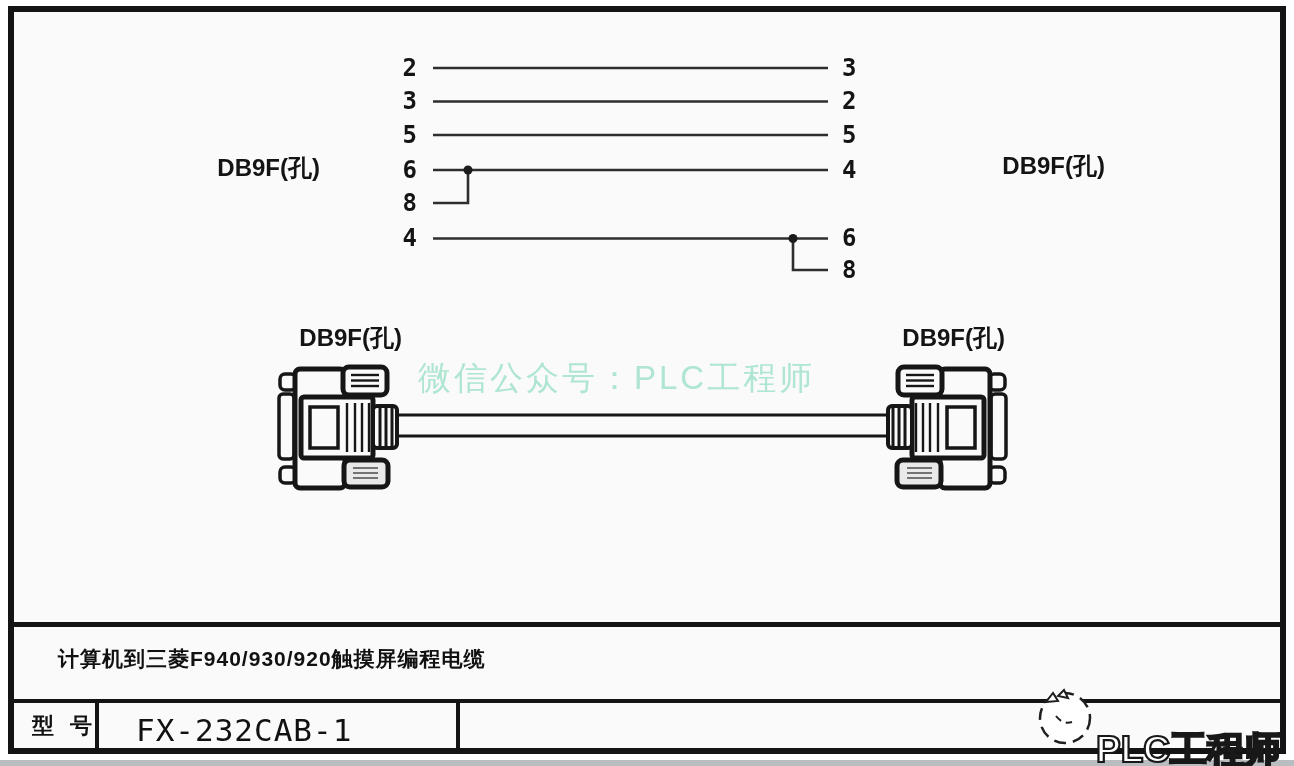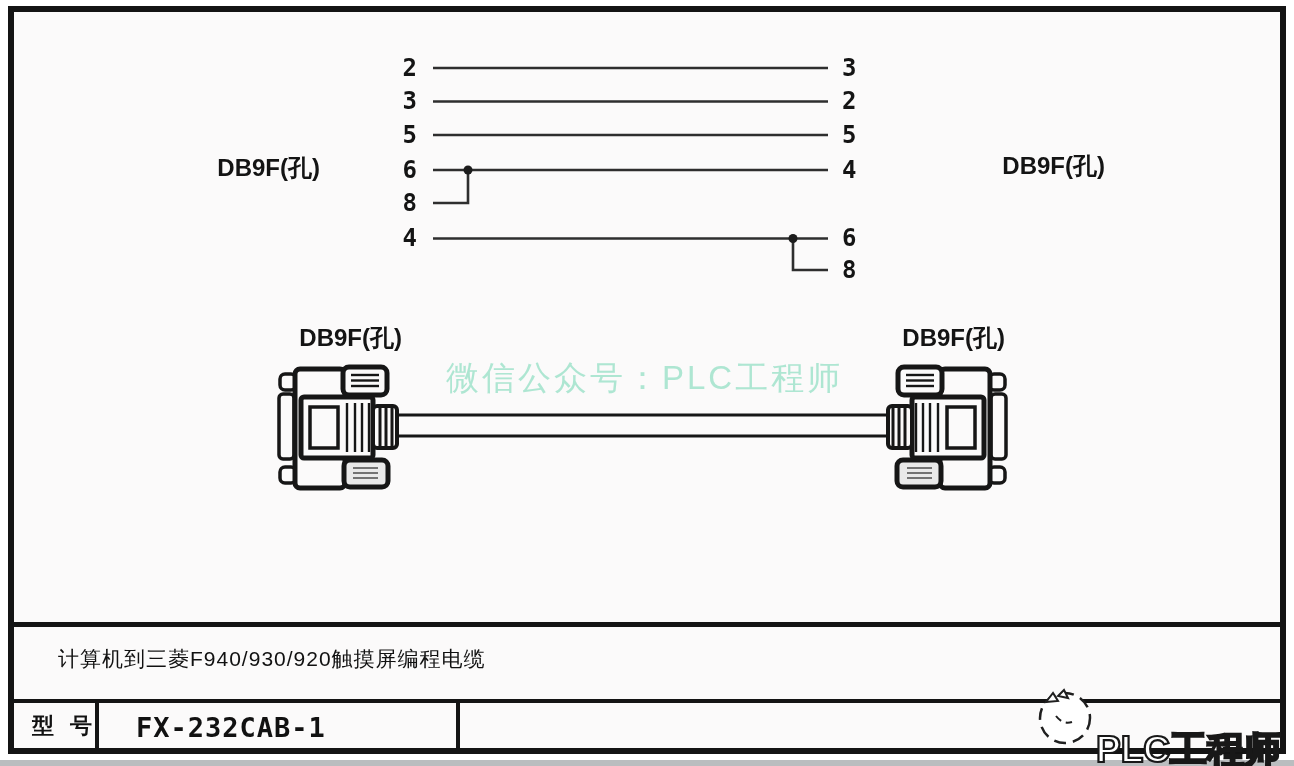--- a/index.html
+++ b/index.html
@@ -32,37 +32,36 @@
   .db9label{
     position:absolute;width:132px;text-align:right;
     font-weight:700;font-size:24px;line-height:28px;color:#141414;
     letter-spacing:0px;white-space:nowrap;
   }
   .wm-center{
     position:absolute;left:418px;top:358px;
     font-size:33px;line-height:40px;font-weight:400;
     color:#aee6d2;letter-spacing:3px;white-space:nowrap;
     z-index:1;
-    margin-left:28px;
   }
   .hline{position:absolute;background:#141414;left:14px;width:1266px;}
   .vline{position:absolute;background:#141414;width:4px;}
   .block-title{
     position:absolute;left:58px;top:645px;
-    font-size:21px;line-height:28px;font-weight:400;color:#111;
+    font-size:21px;line-height:28px;font-weight:700;color:#111;
     letter-spacing:1px;white-space:nowrap;
   }
   .model-label{
     position:absolute;left:16px;top:711px;width:76px;text-align:right;
     font-size:22px;font-weight:700;color:#111;word-spacing:10px;white-space:nowrap;
   }
   .model-value{
     position:absolute;left:136px;top:712px;
     font-family:"DejaVu Sans Mono","Liberation Mono",monospace;
-    font-size:27px;font-weight:700;color:#111;letter-spacing:1px;white-space:nowrap;
+    font-size:31px;font-weight:400;color:#111;letter-spacing:1px;white-space:nowrap;
   }
   .wm-corner-text{
     position:absolute;left:1096px;top:729px;
     font-size:37px;line-height:42px;font-weight:800;
     color:#ffffff;
     -webkit-text-stroke:2.2px #181818;
     text-shadow:0 0 1px #181818;
     letter-spacing:0px;white-space:nowrap;
     z-index:6;
   }

